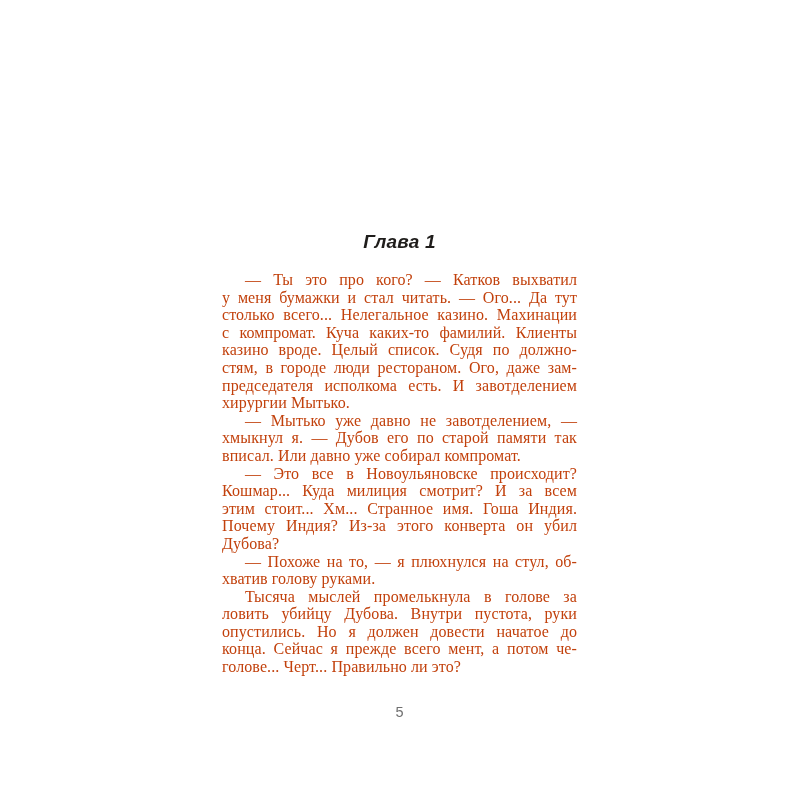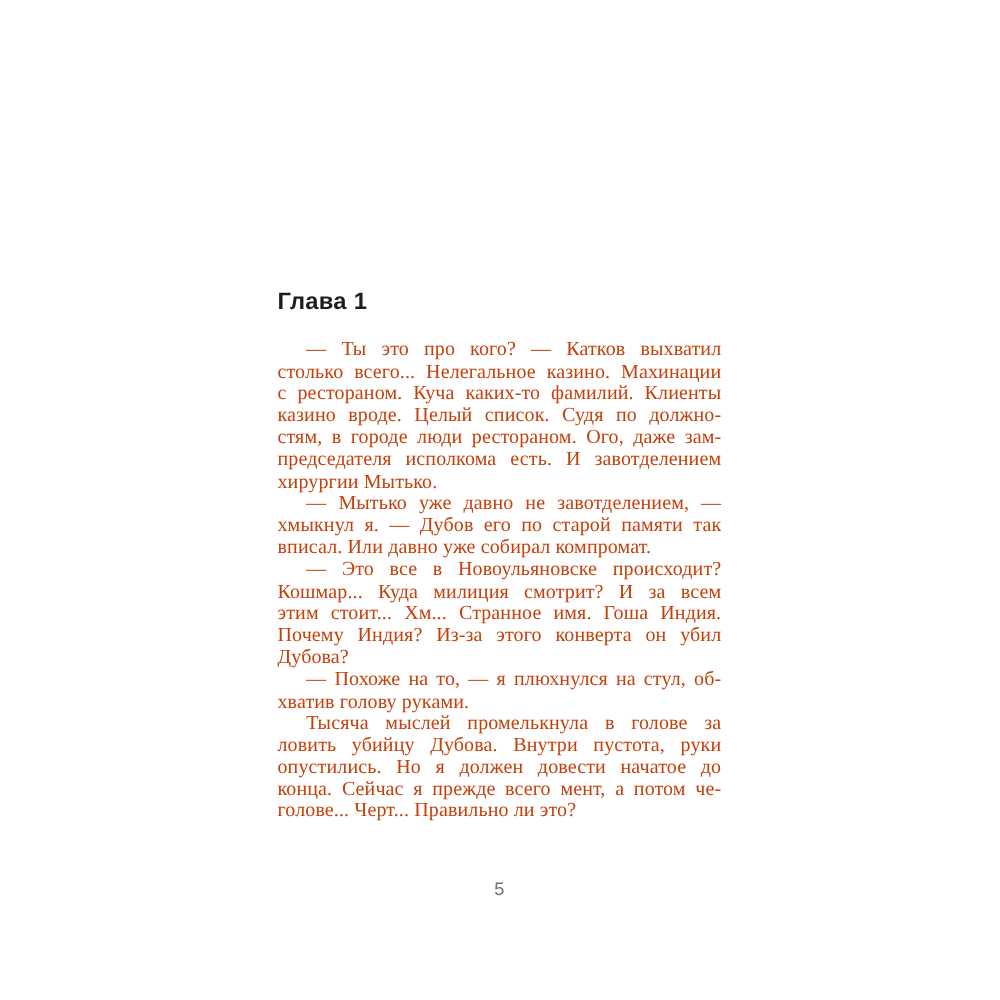--- a/index.html
+++ b/index.html
@@ -15,26 +15,28 @@
     width: 800px;
     height: 800px;
     background: #ffffff;
   }
   .chapter-heading {
     position: absolute;
     left: 222px;
     top: 231px;
     width: 355px;
     margin: 0;
+    text-align: center;
     font-family: "Liberation Sans", "DejaVu Sans", sans-serif;
     font-size: 19px;
     line-height: 21px;
     font-weight: 700;
     color: #1f1d1b;
     letter-spacing: 0.2px;
+    font-style: italic;
   }
   .body-text {
     position: absolute;
     left: 222px;
     top: 271px;
     width: 355px;
     font-family: "Liberation Serif", "DejaVu Serif", serif;
     font-size: 16px;
     color: #c2410c;
   }
@@ -66,22 +68,23 @@
   }
 </style>
 </head>
 <body>
 
 <div class="book-page">
   <h1 class="chapter-heading">Глава 1</h1>
 
   <div class="body-text">
       <div class="text-line para-first">— Ты это про кого? — Катков выхватил</div>
+      <div class="text-line">у меня бумажки и стал читать. — Ого... Да тут</div>
       <div class="text-line">столько всего... Нелегальное казино. Махинации</div>
-      <div class="text-line">с рестораном. Куча каких-то фамилий. Клиенты</div>
+      <div class="text-line">с компромат. Куча каких-то фамилий. Клиенты</div>
       <div class="text-line">казино вроде. Целый список. Судя по должно-</div>
       <div class="text-line">стям, в городе люди рестораном. Ого, даже зам-</div>
       <div class="text-line">председателя исполкома есть. И завотделением</div>
       <div class="text-line para-last">хирургии Мытько.</div>
       <div class="text-line para-first">— Мытько уже давно не завотделением, —</div>
       <div class="text-line">хмыкнул я. — Дубов его по старой памяти так</div>
       <div class="text-line para-last">вписал. Или давно уже собирал компромат.</div>
       <div class="text-line para-first">— Это все в Новоульяновске происходит?</div>
       <div class="text-line">Кошмар... Куда милиция смотрит? И за всем</div>
       <div class="text-line">этим стоит... Хм... Странное имя. Гоша Индия.</div>

